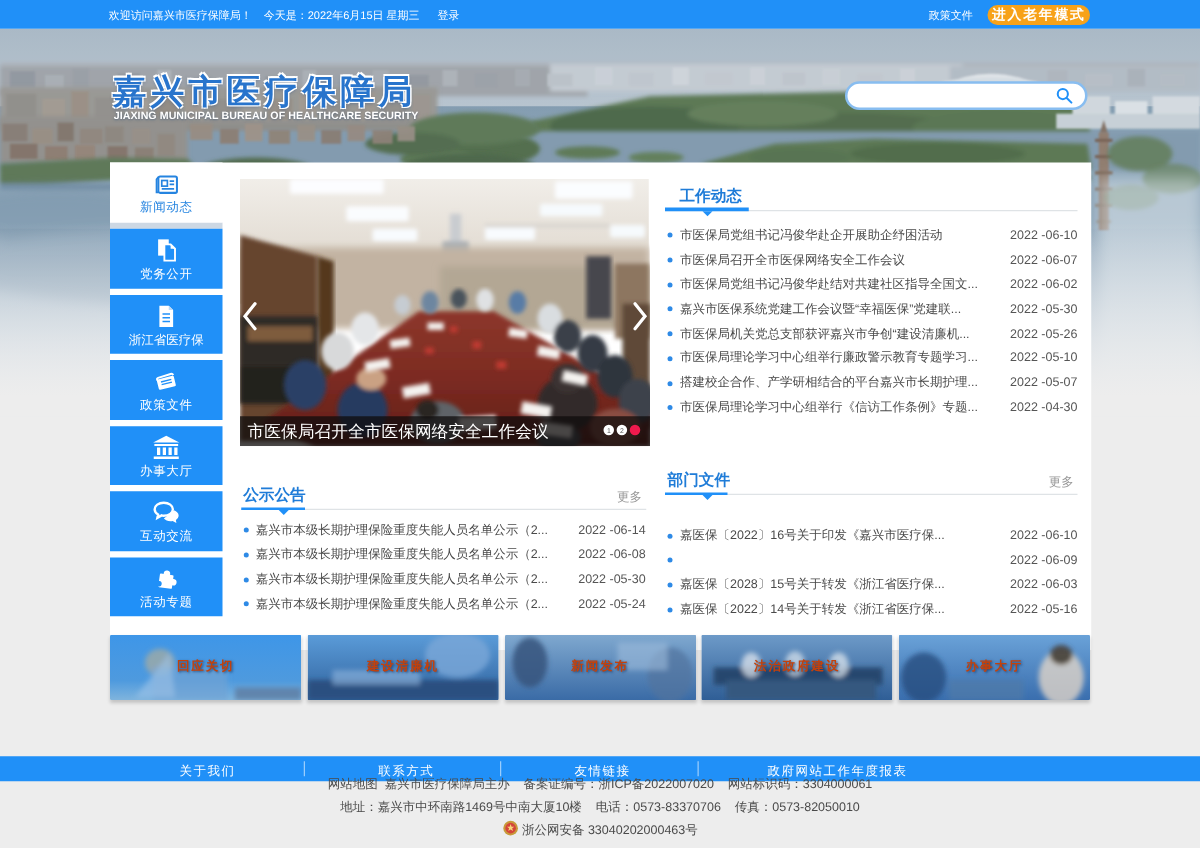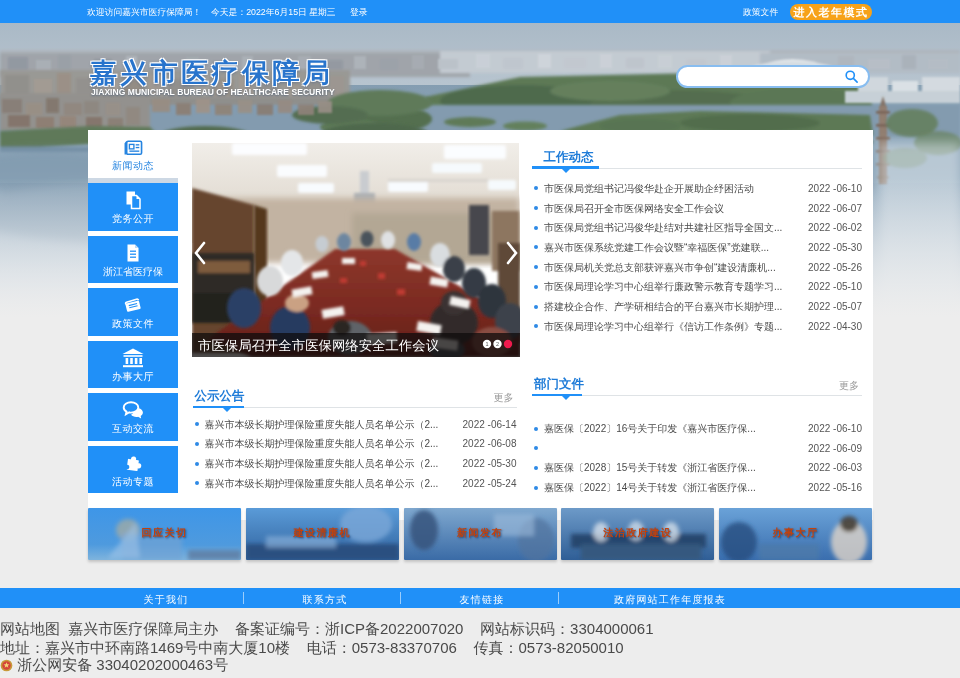--- a/index.html
+++ b/index.html
@@ -43,24 +43,24 @@
   ul.news li { position:relative; height:19.7px; line-height:19.7px; font-size:10px; color:#4a4a4a; padding-left:12px; white-space:nowrap; }
   ul.news li::before { content:""; position:absolute; left:2px; top:7.5px; width:4px; height:4px; border-radius:50%; background:#2e8ae6; }
   ul.news li .dt { position:absolute; right:0; color:#555;text-align:right; }
   ul.news li .tx { display:inline-block; max-width:238px; overflow:hidden; vertical-align:top; }
 
   
   .bimg { position:absolute; top:508px; width:153px; height:52px; border-radius:1px; box-shadow:0 2px 3px rgba(0,0,0,.18); overflow:hidden; }
   .bimg .cap { position:absolute; width:100%; top:18px; text-align:center; color:#c2410c; font-size:10px; font-weight:bold; letter-spacing:1.5px; text-shadow:1px 1px 2px rgba(20,60,110,.8); }
 
   
-  .fnav { position:absolute; left:0; top:588px; width:960px; height:20px; background:#2090f8; color:#fff; font-size:10px; }
+  .fnav { position:absolute; left:0; top:605px; width:960px; height:20px; background:#2090f8; color:#fff; font-size:10px; }
   .fnav span { position:absolute; top:5px; letter-spacing:1.2px; transform:translateX(-50%); }
   .fnav i { position:absolute; top:4px; width:1px; height:12px; background:rgba(255,255,255,.55); }
-  .fline { position:absolute; width:960px; font-size:15px; color:#4a4a4a; }
+  .fline { position:absolute; width:960px; text-align:center; font-size:10px; color:#4a4a4a; }
 </style>
 </head>
 <body>
 
 <div class="topbar">
   <span style="left:87px">欢迎访问嘉兴市医疗保障局！</span>
   <span style="left:211px">今天是：2022年6月15日 星期三</span>
   <span style="left:350px">登录</span>
   <span style="left:743px">政策文件</span>
   <div class="oldbtn">进入老年模式</div>

